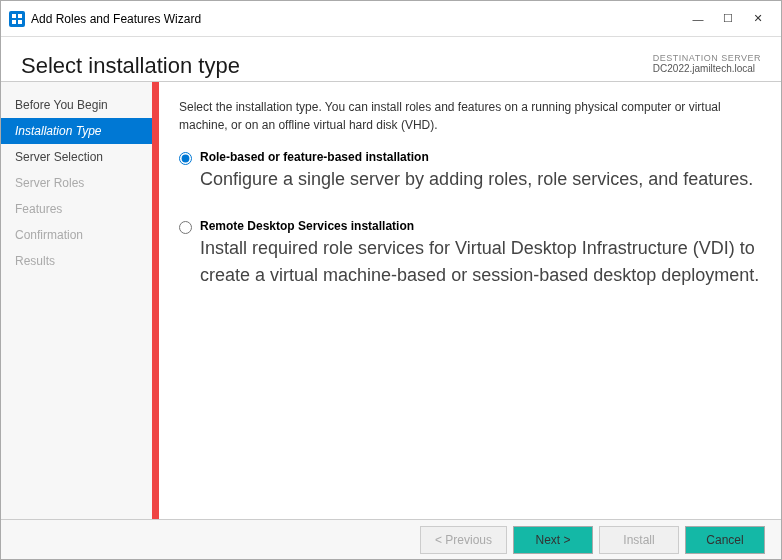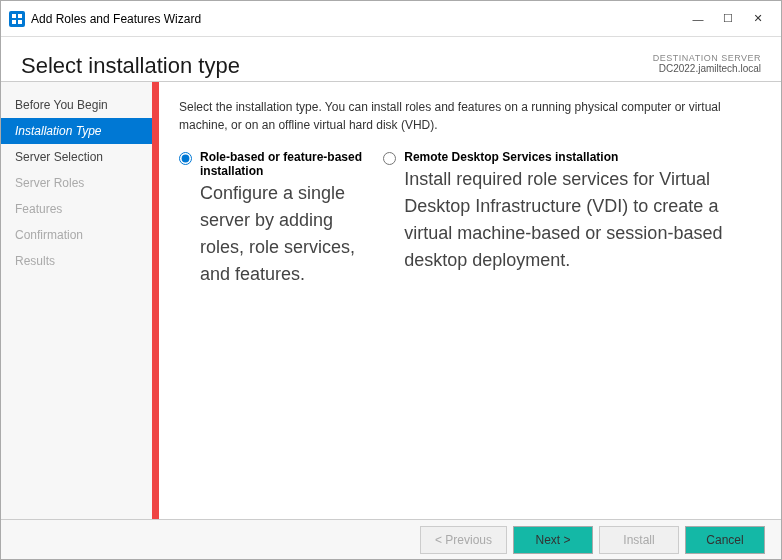--- a/index.html
+++ b/index.html
@@ -74,21 +74,21 @@
       align-items: flex-start;
       justify-content: space-between;
       flex-shrink: 0;
     }
     .header-title {
       font-size: 22px;
       font-weight: 300;
       color: #1a1a1a;
     }
     .destination-server {
-      text-align: right;
+      text-align: left;
       font-size: 10px;
       color: #555;
     }
     .destination-label {
       font-size: 9px;
       color: #888;
       text-transform: uppercase;
       letter-spacing: 0.5px;
     }
     .content-area {
@@ -124,22 +124,22 @@
       overflow-y: auto;
     }
     .intro-text {
       font-size: 12px;
       color: #333;
       margin-bottom: 16px;
       line-height: 1.5;
     }
     .option-group {
       display: flex;
-      flex-direction: row;
-      gap: 14px;
+      flex-direction: column;
+      gap: 26px;
     }
     .option-item {
       display: flex;
       align-items: flex-start;
       gap: 8px;
     }
     .option-item input[type="radio"] {
       margin-top: 2px;
       cursor: pointer;
       accent-color: #0078d4;

